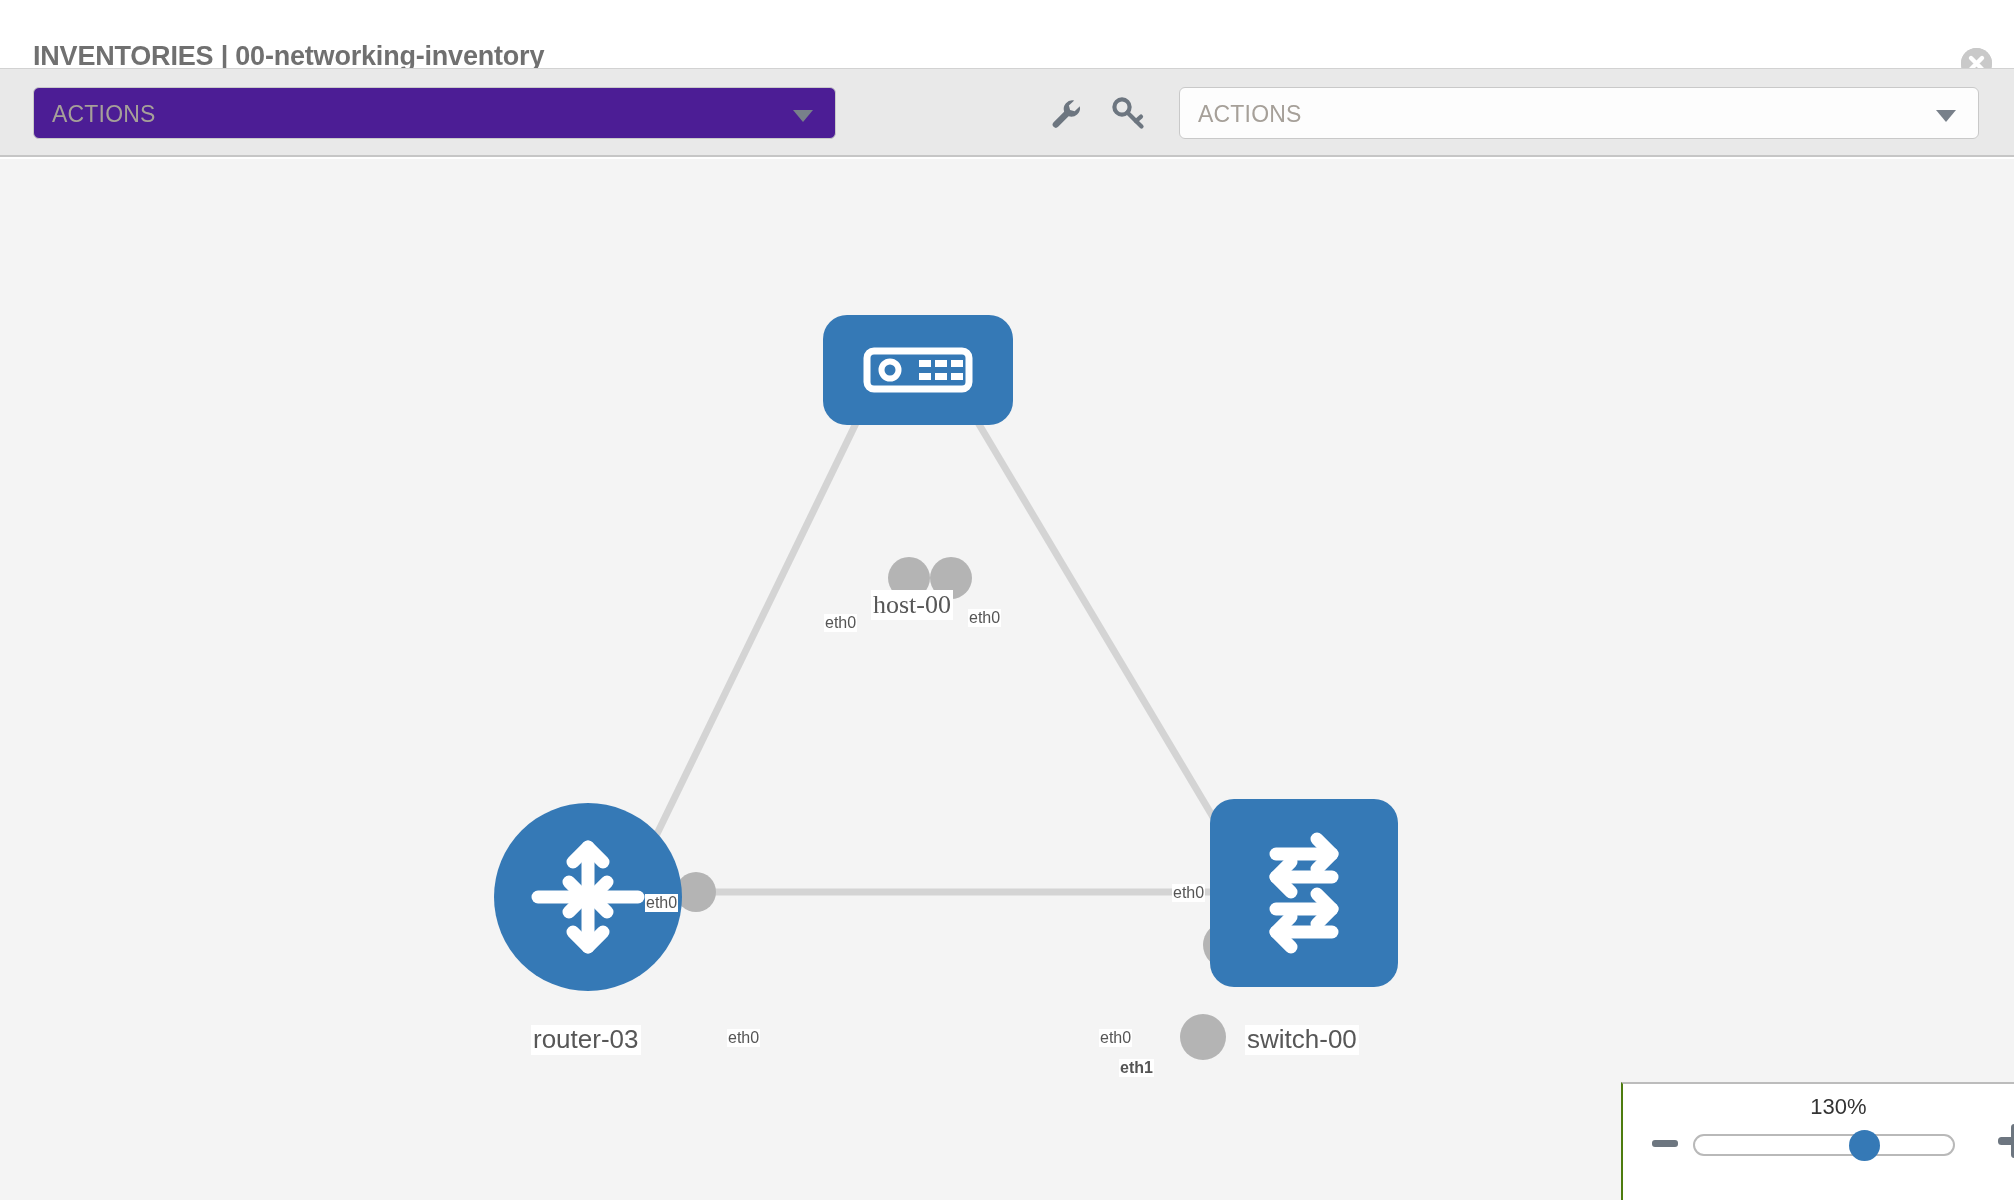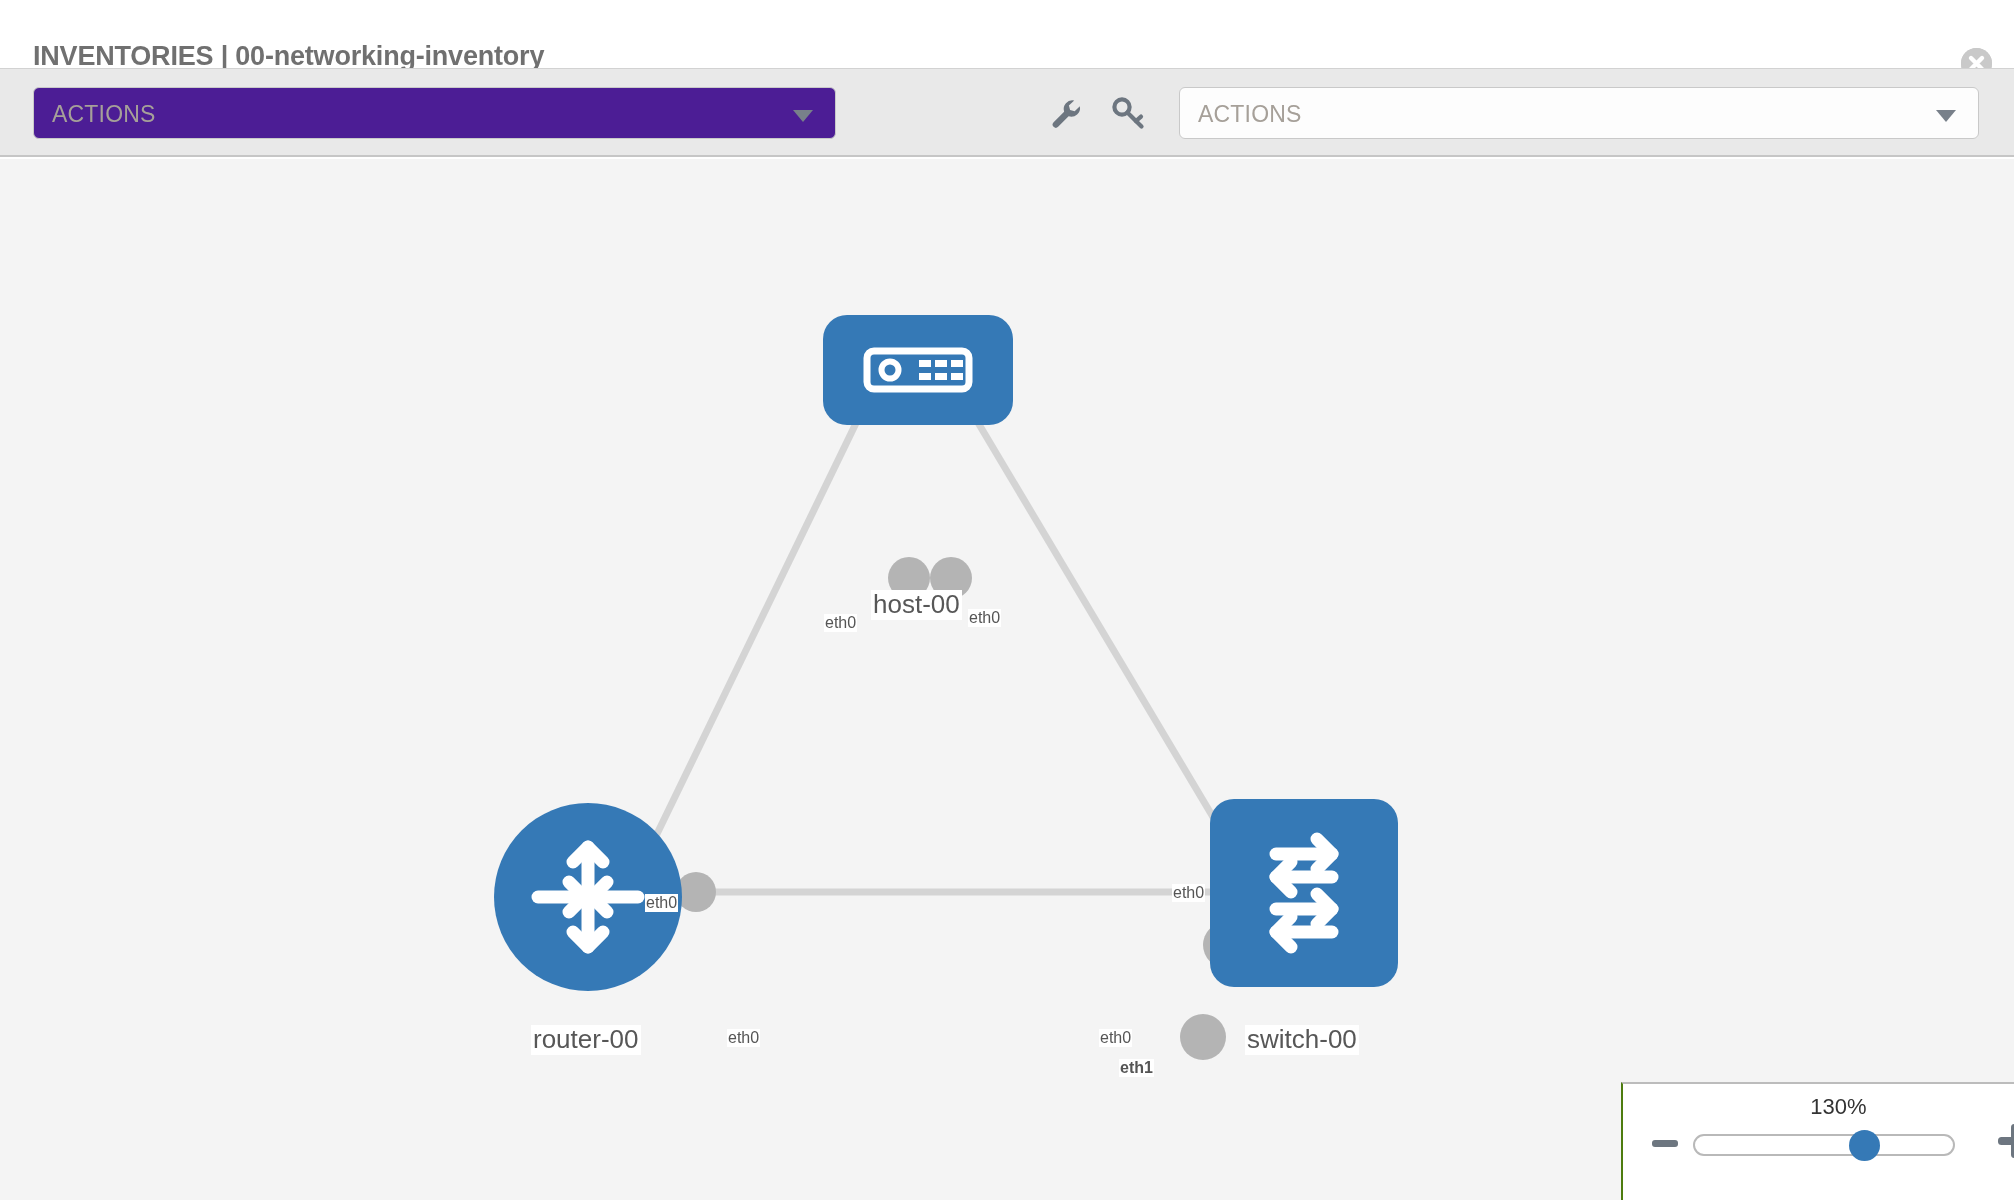--- a/index.html
+++ b/index.html
@@ -272,21 +272,21 @@
           <circle cx="67" cy="55" r="8.5" fill="none" stroke="#ffffff" stroke-width="6"></circle>
           <rect x="96" y="45" width="12" height="7" fill="#ffffff"></rect>
           <rect x="112" y="45" width="12" height="7" fill="#ffffff"></rect>
           <rect x="128" y="45" width="12" height="7" fill="#ffffff"></rect>
           <rect x="96" y="58" width="12" height="7" fill="#ffffff"></rect>
           <rect x="112" y="58" width="12" height="7" fill="#ffffff"></rect>
           <rect x="128" y="58" width="12" height="7" fill="#ffffff"></rect>
         </svg>
       </div>
     </div>
-    <div class="node-label" style="left:871px; top:431px;">host-00</div>
+    <div class="node-label" style="left:871px; top:431px;font-family:Liberation Serif, serif;">host-00</div>
 
     <div class="edge-label" style="left:824px; top:455px;">eth0</div>
     <div class="edge-label" style="left:968px; top:450px;">eth0</div>
 
     <div class="node" style="left:494px; top:644px; width:188px; height:188px;">
       <div class="node-shape circle" style="width:188px; height:188px;">
         <svg width="188" height="188" viewBox="0 0 188 188">
           <g stroke="#ffffff" stroke-width="13" stroke-linecap="round" stroke-linejoin="round" fill="none">
 
             <path d="M94 44 L94 90"></path>
@@ -297,21 +297,21 @@
 
             <path d="M144 94 L98 94"></path>
             <path d="M113 79 L98 94 L113 109"></path>
 
             <path d="M44 94 L90 94"></path>
             <path d="M75 79 L90 94 L75 109"></path>
           </g>
         </svg>
       </div>
     </div>
-    <div class="node-label" style="left:531px; top:866px;">router-00</div>
+    <div class="node-label" style="left:531px; top:866px;">router-03</div>
 
     <div class="edge-label" style="left:645px; top:735px;">eth0</div>
     <div class="edge-label" style="left:727px; top:870px;">eth0</div>
 
     <div class="node" style="left:1210px; top:640px; width:188px; height:188px;">
       <div class="node-shape rounded" style="width:188px; height:188px;">
         <svg width="188" height="188" viewBox="0 0 188 188">
           <g stroke="#ffffff" stroke-width="13" stroke-linecap="round" stroke-linejoin="round" fill="none">
 
             <path d="M66 55 L122 55"></path>

